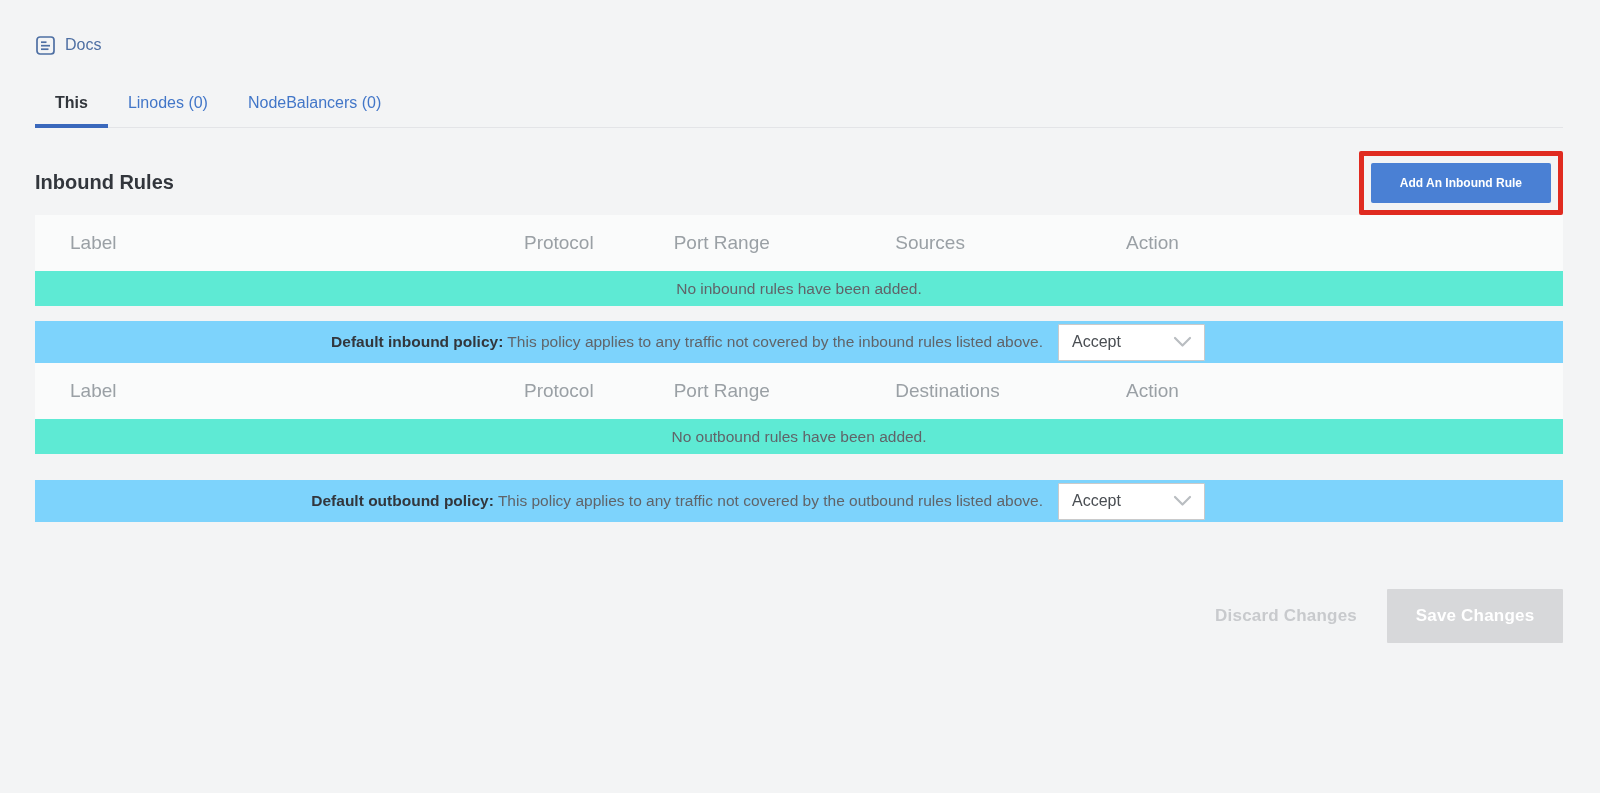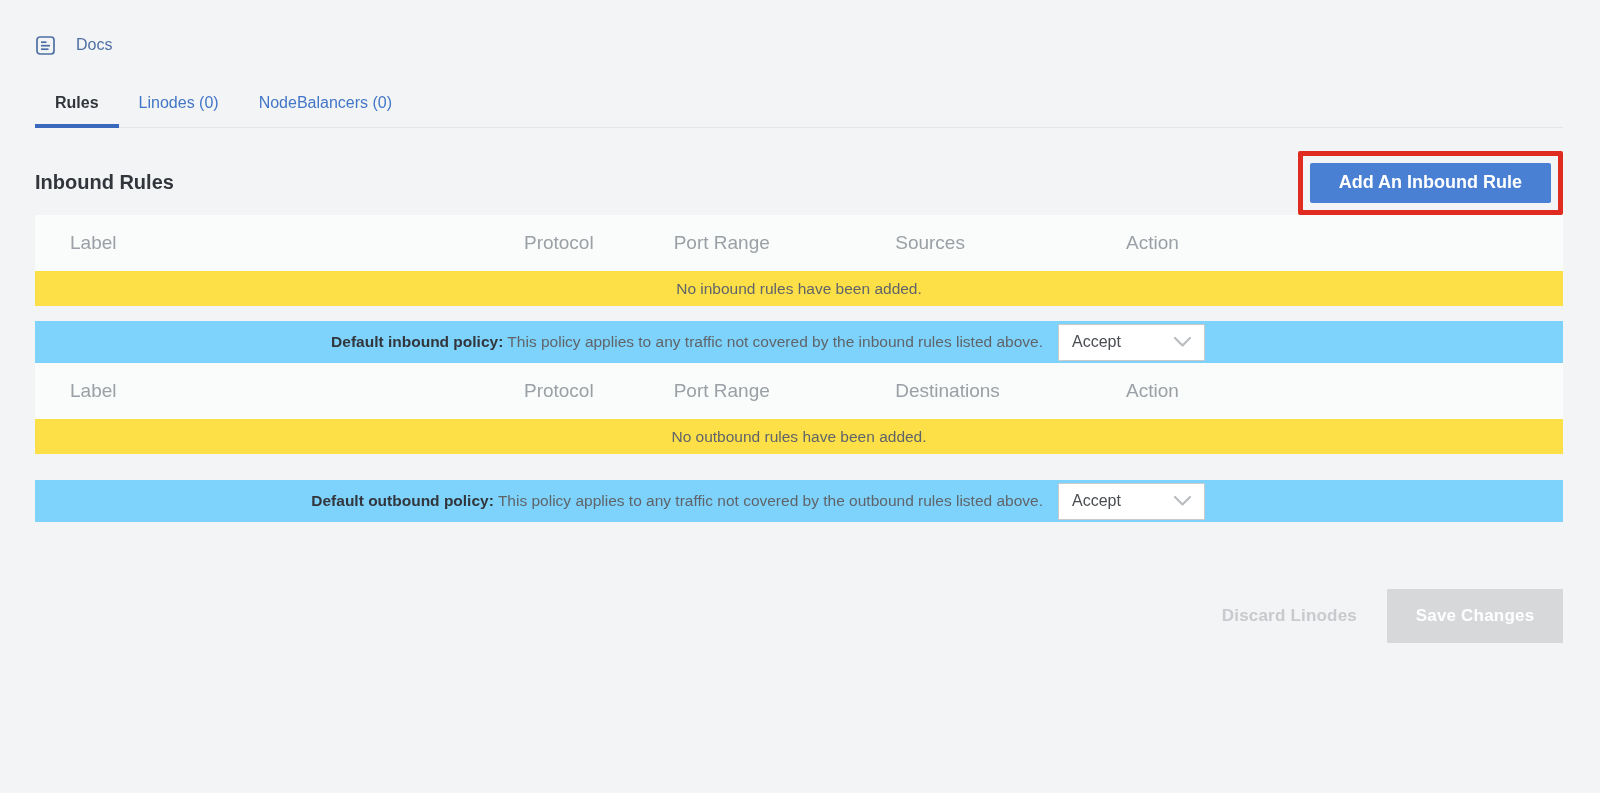--- a/index.html
+++ b/index.html
@@ -9,49 +9,49 @@
     font-family:"Liberation Sans", sans-serif;
     color:#32363c;
     overflow:hidden;
   }
   .content { padding:0 37px 0 35px; }
 
   
   .topbar { margin-top:27px; height:36px; display:flex; justify-content:space-between; align-items:center; }
   .breadcrumb { font-size:19px; color:#7d8187; letter-spacing:.2px; }
   .breadcrumb .crumb-current { color:#32363c; font-weight:bold; }
-  .docs-link { display:flex; align-items:center; gap:20px; color:#4e6fa3; font-size:16px; cursor:pointer; }
+  .docs-link { display:flex; align-items:center; gap:9px; color:#4e6fa3; font-size:16px; cursor:pointer; }
   .docs-link svg { display:block; }
 
   
   .tabs { margin-top:15px; height:50px; display:flex; border-bottom:1px solid #e3e4e7; }
   .tab { padding:0 20px; display:flex; align-items:center; font-size:16px; color:#4276c8; cursor:pointer; position:relative; }
   .tab.active { color:#32363c; font-weight:bold; }
   .tab.active::after { content:""; position:absolute; left:0; right:0; bottom:-1px; height:4px; background:#3a68bc; }
 
   
   .section-head { margin-top:22px; height:65px; display:flex; justify-content:space-between; align-items:center;gap:36px; }
   .section-head.outbound-head { margin-top:45px; }
   .section-title { font-size:20px; font-weight:bold; color:#32363c; }
   .annotation-box { border:5px solid #e02b20; padding:7px; border-radius:2px; }
   .btn-primary {
     height:40px; padding:0 29px; background:#4a80d4; color:#ffffff;
-    font-family:"Liberation Sans", sans-serif; font-size:18px; font-weight:bold;
+    font-family:"Liberation Sans", sans-serif; font-size:12px; font-weight:bold;
     border:none; border-radius:2px; cursor:pointer; white-space:nowrap;
   }
 
   
   .table-header {
     height:56px; background:#fafbfb; display:grid; align-items:center;
     grid-template-columns:32% 9.8% 14.5% 15.1% auto;
     color:#9aa0a5; font-size:19px;
   }
   .table-header .cell:first-child { padding-left:35px; }
   .empty-row {
-    height:35px; background:#fde047; display:flex; align-items:center; justify-content:center;
+    height:35px; background:#5eead4; display:flex; align-items:center; justify-content:center;
     color:#606469; font-size:15.5px; margin-bottom:15px;
   }
   .policy-row { height:42px; background:#7dd3fc; display:flex; align-items:center; }
   .policy-row.outbound-policy { margin-top:26px; }
   .policy-text { flex:0 0 1008px; text-align:right; font-size:15.5px; color:#606469; }
   .policy-text strong { color:#32363c; font-weight:bold; }
   .select {
     margin-left:15px; width:147px; height:37px; background:#ffffff;
     border:1px solid #cacaca; border-radius:1px; display:flex; align-items:center;
     justify-content:space-between; padding:0 12px 0 13px; font-size:16px; color:#494d52; cursor:pointer;
@@ -82,21 +82,21 @@
           <line x1="6" y1="7.2" x2="11.5" y2="7.2" stroke="#4e6fa3" stroke-width="1.7"></line>
           <line x1="6" y1="10.7" x2="15" y2="10.7" stroke="#4e6fa3" stroke-width="1.7"></line>
           <line x1="6" y1="14.2" x2="13.5" y2="14.2" stroke="#4e6fa3" stroke-width="1.7"></line>
         </svg>
       </span>
       <span>Docs</span>
     </div>
   </div>
 
   <div class="tabs">
-    <div class="tab active">Rules</div>
+    <div class="tab active">This</div>
     <div class="tab">Linodes (0)</div>
     <div class="tab">NodeBalancers (0)</div>
   </div>
 
   <div class="section-head">
     <div class="section-title">Inbound Rules</div>
     <div class="annotation-box">
       <button class="btn-primary">Add An Inbound Rule</button>
     </div>
   </div>
@@ -146,17 +146,17 @@
       <span>Accept</span>
       <span>
         <svg width="19" height="12" viewBox="0 0 19 12" fill="none">
           <polyline points="2,2 9.5,9.5 17,2" stroke="#b9bdc1" stroke-width="2.2" fill="none" stroke-linecap="round" stroke-linejoin="round"></polyline>
         </svg>
       </span>
     </div>
   </div>
 
   <div class="footer-actions">
-    <button class="btn-discard">Discard Linodes</button>
+    <button class="btn-discard">Discard Changes</button>
     <button class="btn-save">Save Changes</button>
   </div>
 
 </div>
 
 </body></html>

